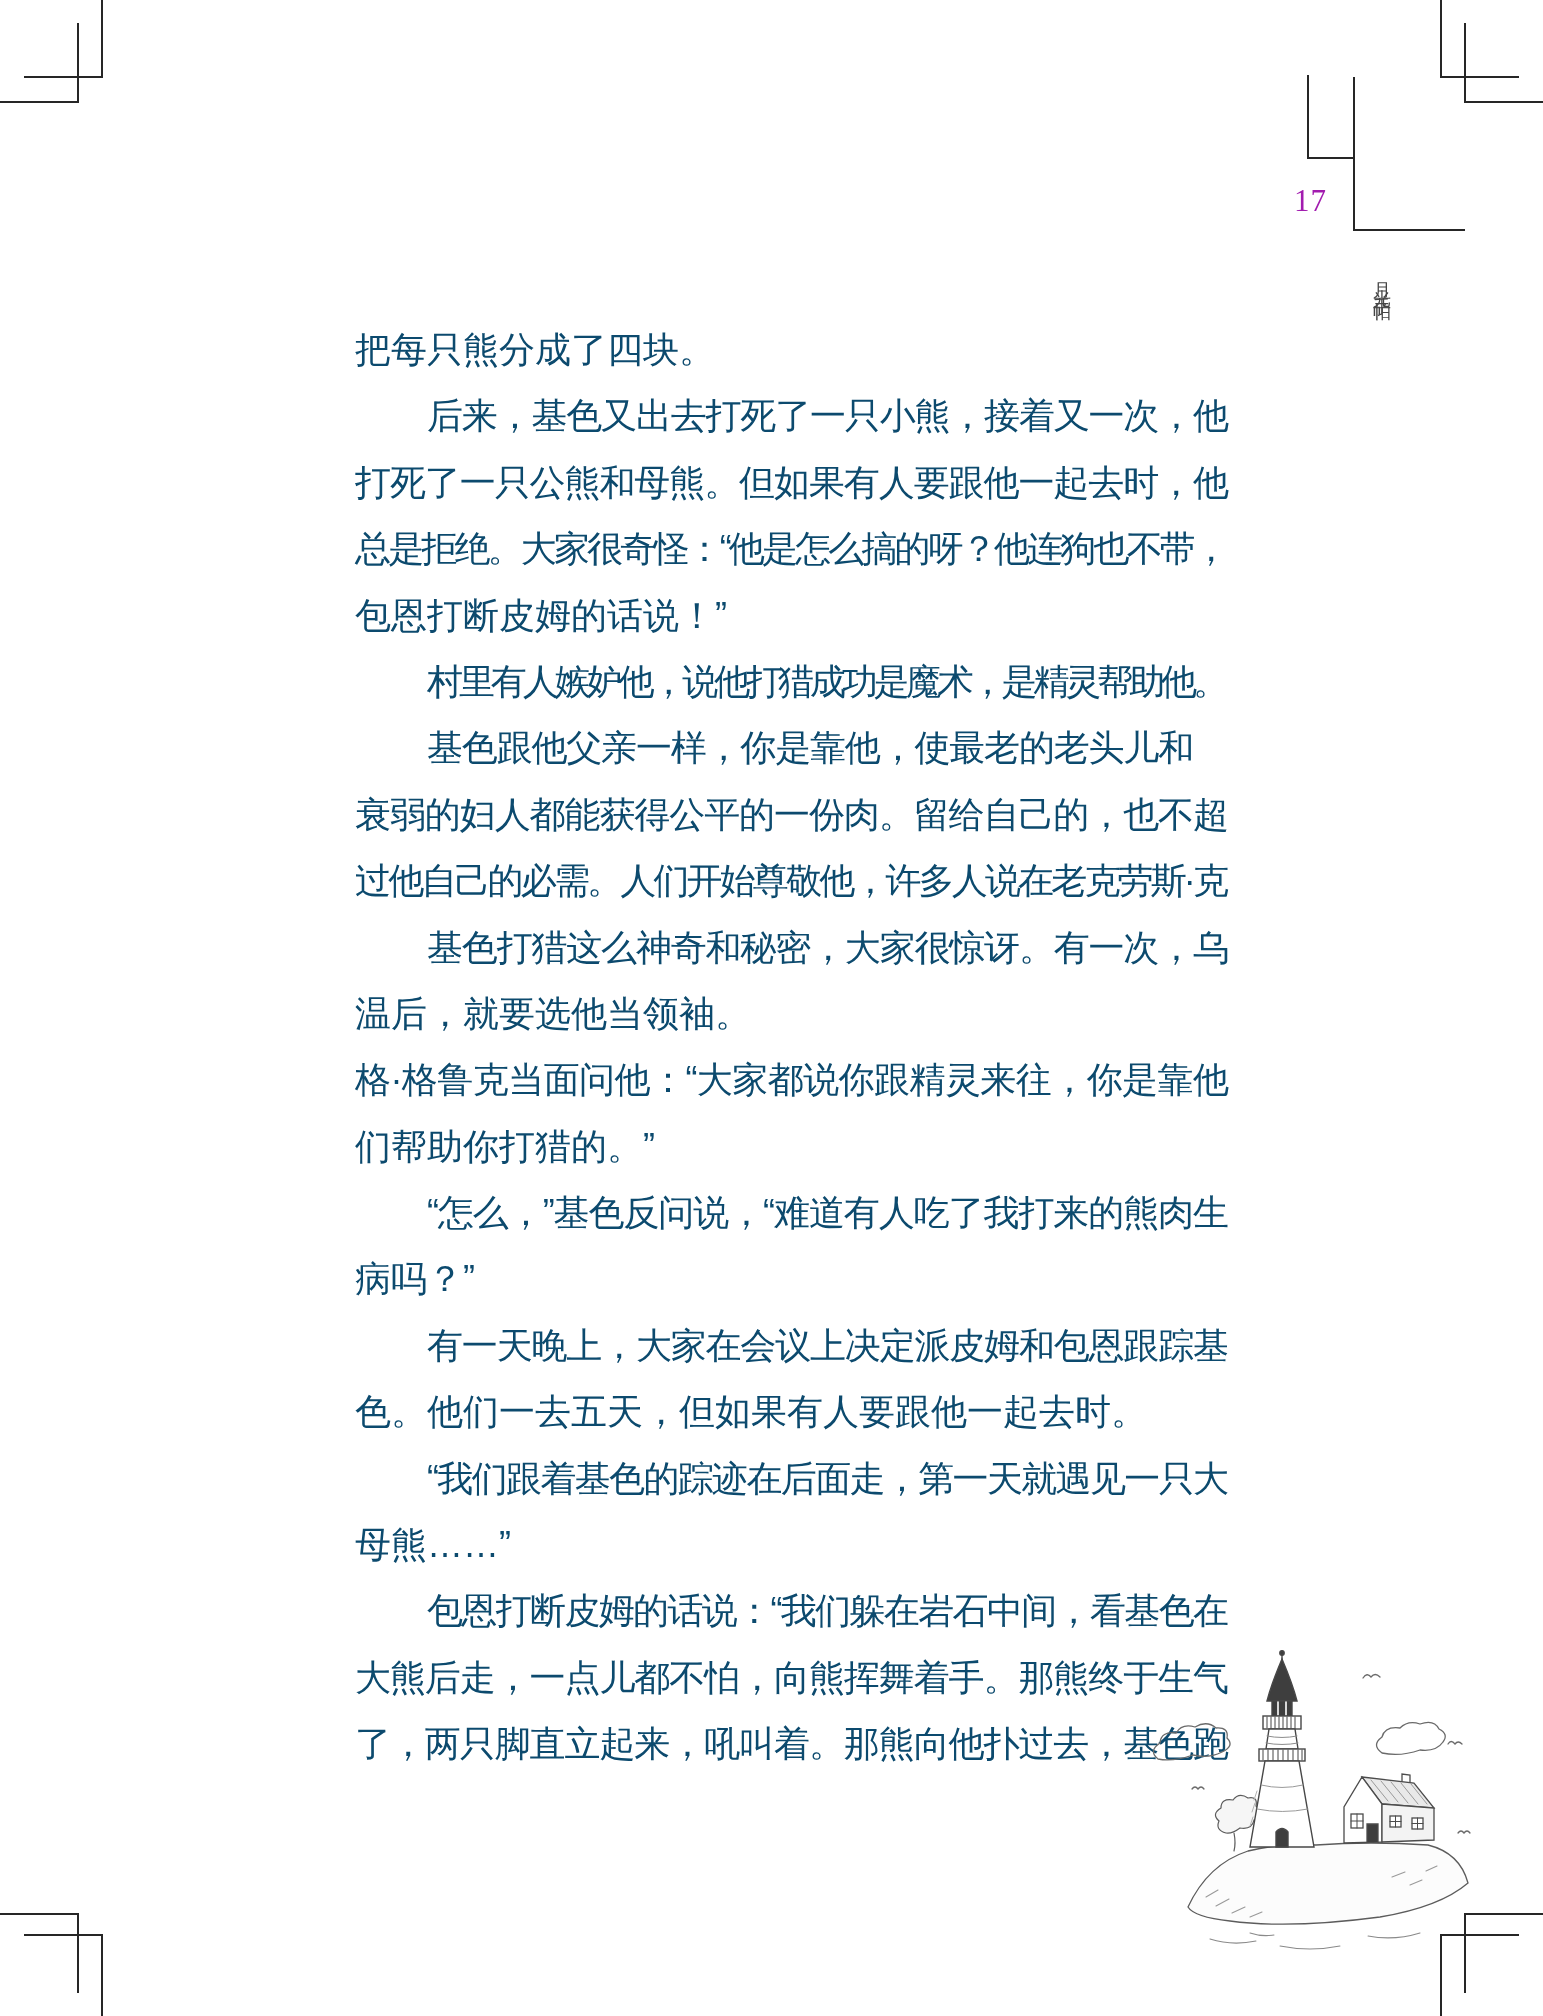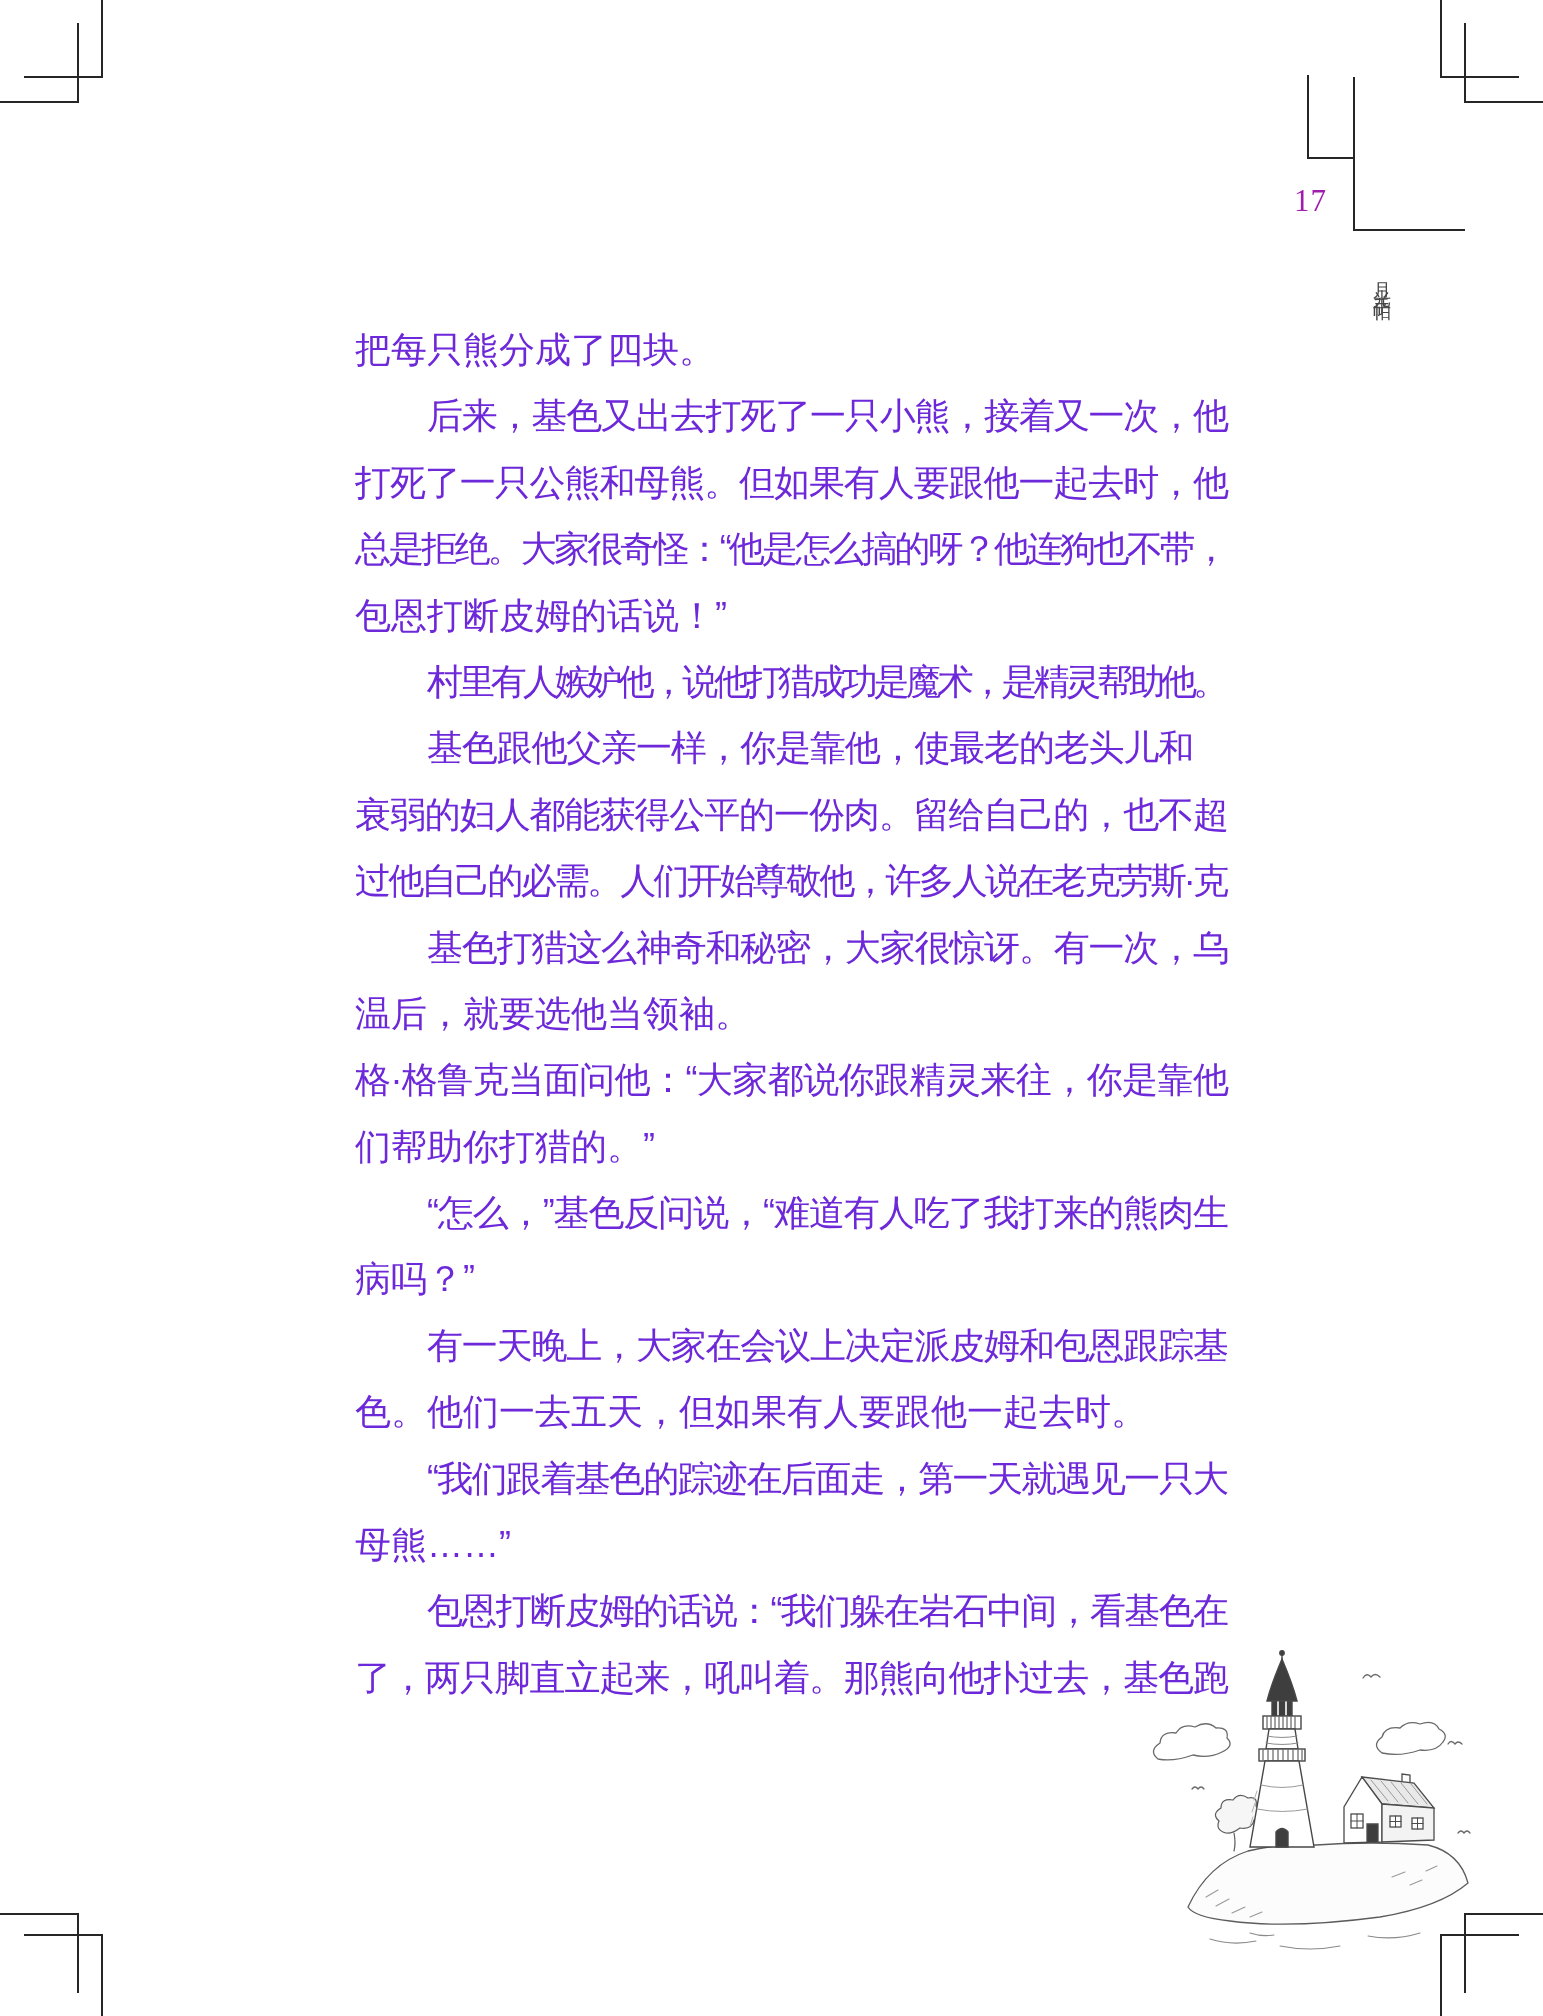--- a/index.html
+++ b/index.html
@@ -21,21 +21,21 @@
   }
   
   .vtitle{
     position:absolute;left:1370px;top:268px;
     writing-mode:vertical-rl;text-orientation:upright;
     font-size:18px;letter-spacing:7px;color:#454545;
   }
   
   .bodytext{
     position:absolute;left:355px;top:317px;width:874px;
-    color:#6d28d9;font-size:36px;
+    color:#0c4a6e;font-size:36px;
   }
   .tline{
     width:874px;height:66.4px;line-height:66.4px;
     white-space:nowrap;box-sizing:border-box;overflow:visible;
   }
   .tline.indent{padding-left:72px;}
   svg{display:block;}
 </style>
 </head>
 <body>
@@ -85,20 +85,21 @@
       <div class="tline"><span>温后，就要选他当领袖。</span></div>
       <div class="tline"><span style="letter-spacing: -0.559375px;">格·格鲁克当面问他：“大家都说你跟精灵来往，你是靠他</span></div>
       <div class="tline"><span>们帮助你打猎的。”</span></div>
       <div class="tline indent"><span style="letter-spacing: -1.08203px;">“怎么，”基色反问说，“难道有人吃了我打来的熊肉生</span></div>
       <div class="tline"><span>病吗？”</span></div>
       <div class="tline indent"><span style="letter-spacing: -1.18182px;">有一天晚上，大家在会议上决定派皮姆和包恩跟踪基</span></div>
       <div class="tline"><span>色。他们一去五天，但如果有人要跟他一起去时。</span></div>
       <div class="tline indent"><span style="letter-spacing: -1.65217px;">“我们跟着基色的踪迹在后面走，第一天就遇见一只大</span></div>
       <div class="tline"><span>母熊……”</span></div>
       <div class="tline indent"><span style="letter-spacing: -1.65217px;">包恩打断皮姆的话说：“我们躲在岩石中间，看基色在</span></div>
+      <div class="tline"><span style="letter-spacing: -1.08333px;">大熊后走，一点儿都不怕，向熊挥舞着手。那熊终于生气</span></div>
       <div class="tline"><span style="letter-spacing: -1.08333px;">了，两只脚直立起来，吼叫着。那熊向他扑过去，基色跑</span></div>
     </div>
 
   <svg viewBox="0 0 350 320" width="350" height="320" style="position:absolute;left:1130px;top:1645px;">
 
     <g fill="none" stroke="#6a6a6a" stroke-width="1.3" stroke-linecap="round">
       <path d="M28,114 q-10,-8 2,-16 q1,-12 16,-10 q6,-10 19,-6 q12,-7 21,1 q13,-1 11,10 q8,8 -5,14 q-14,7 -29,3 q-20,7 -35,4 z"></path>
       <path d="M252,108 q-11,-8 0,-16 q3,-11 18,-9 q8,-8 20,-4 q14,-5 19,5 q10,5 4,13 q-7,10 -23,8 q-20,7 -38,3 z"></path>
       <path d="M233,33 q4,-6 8,-1 q4,-5 9,0"></path>
       <path d="M318,99 q3,-5 7,0 q3,-4 7,0"></path>

